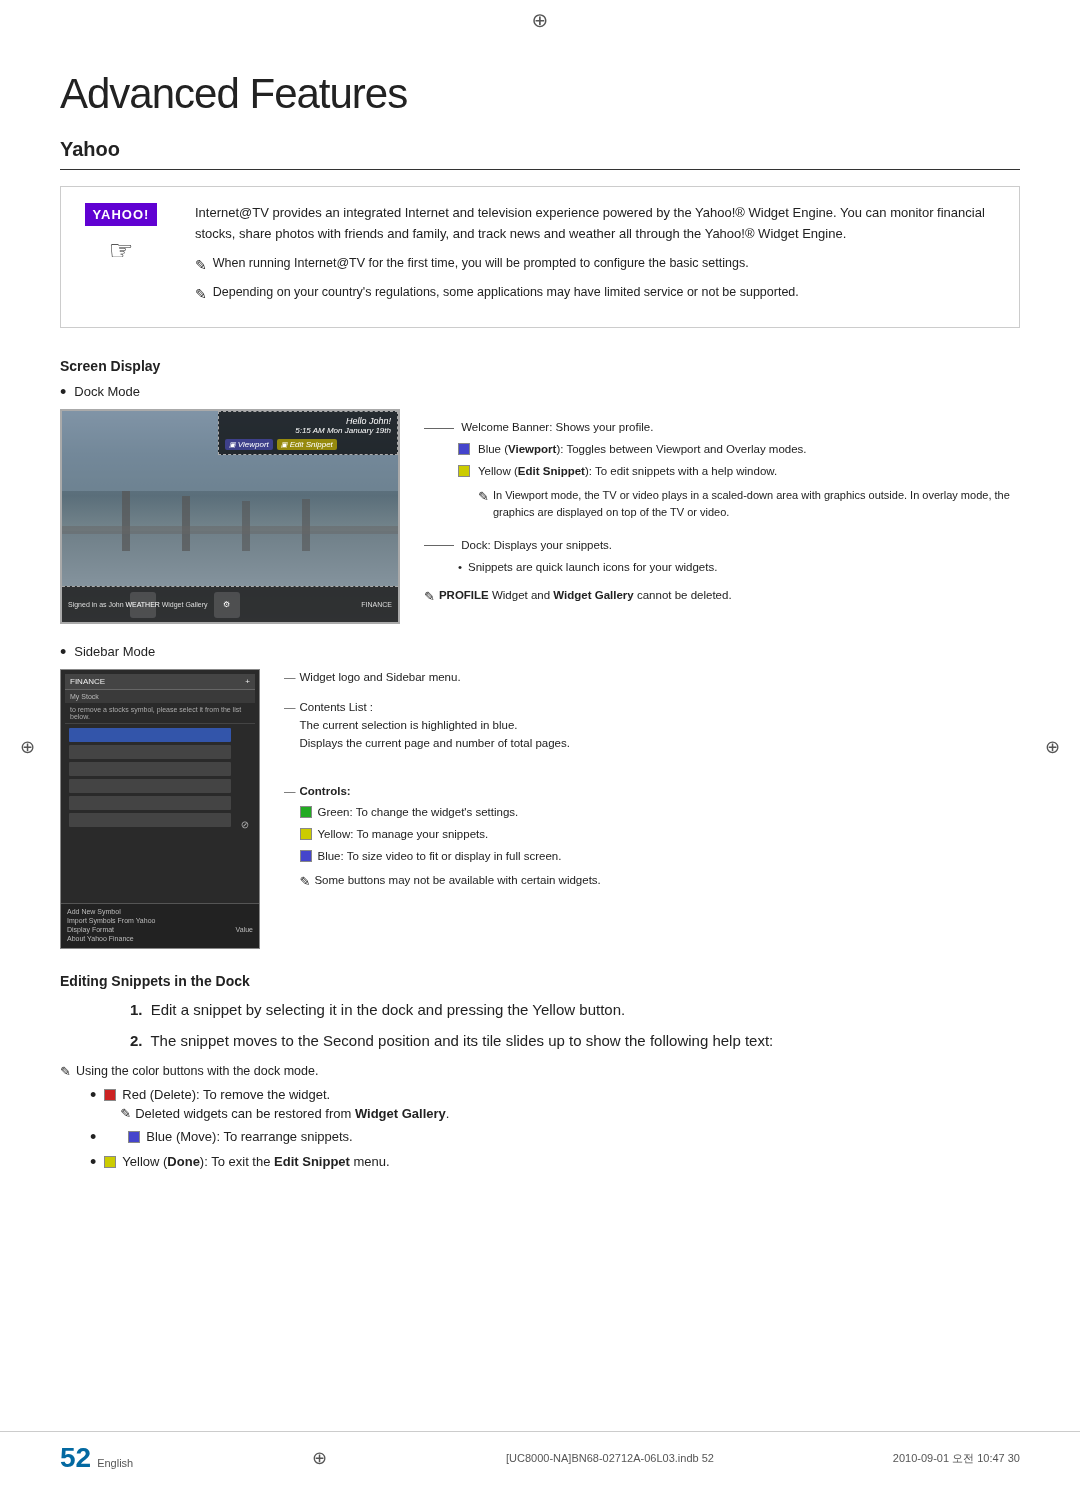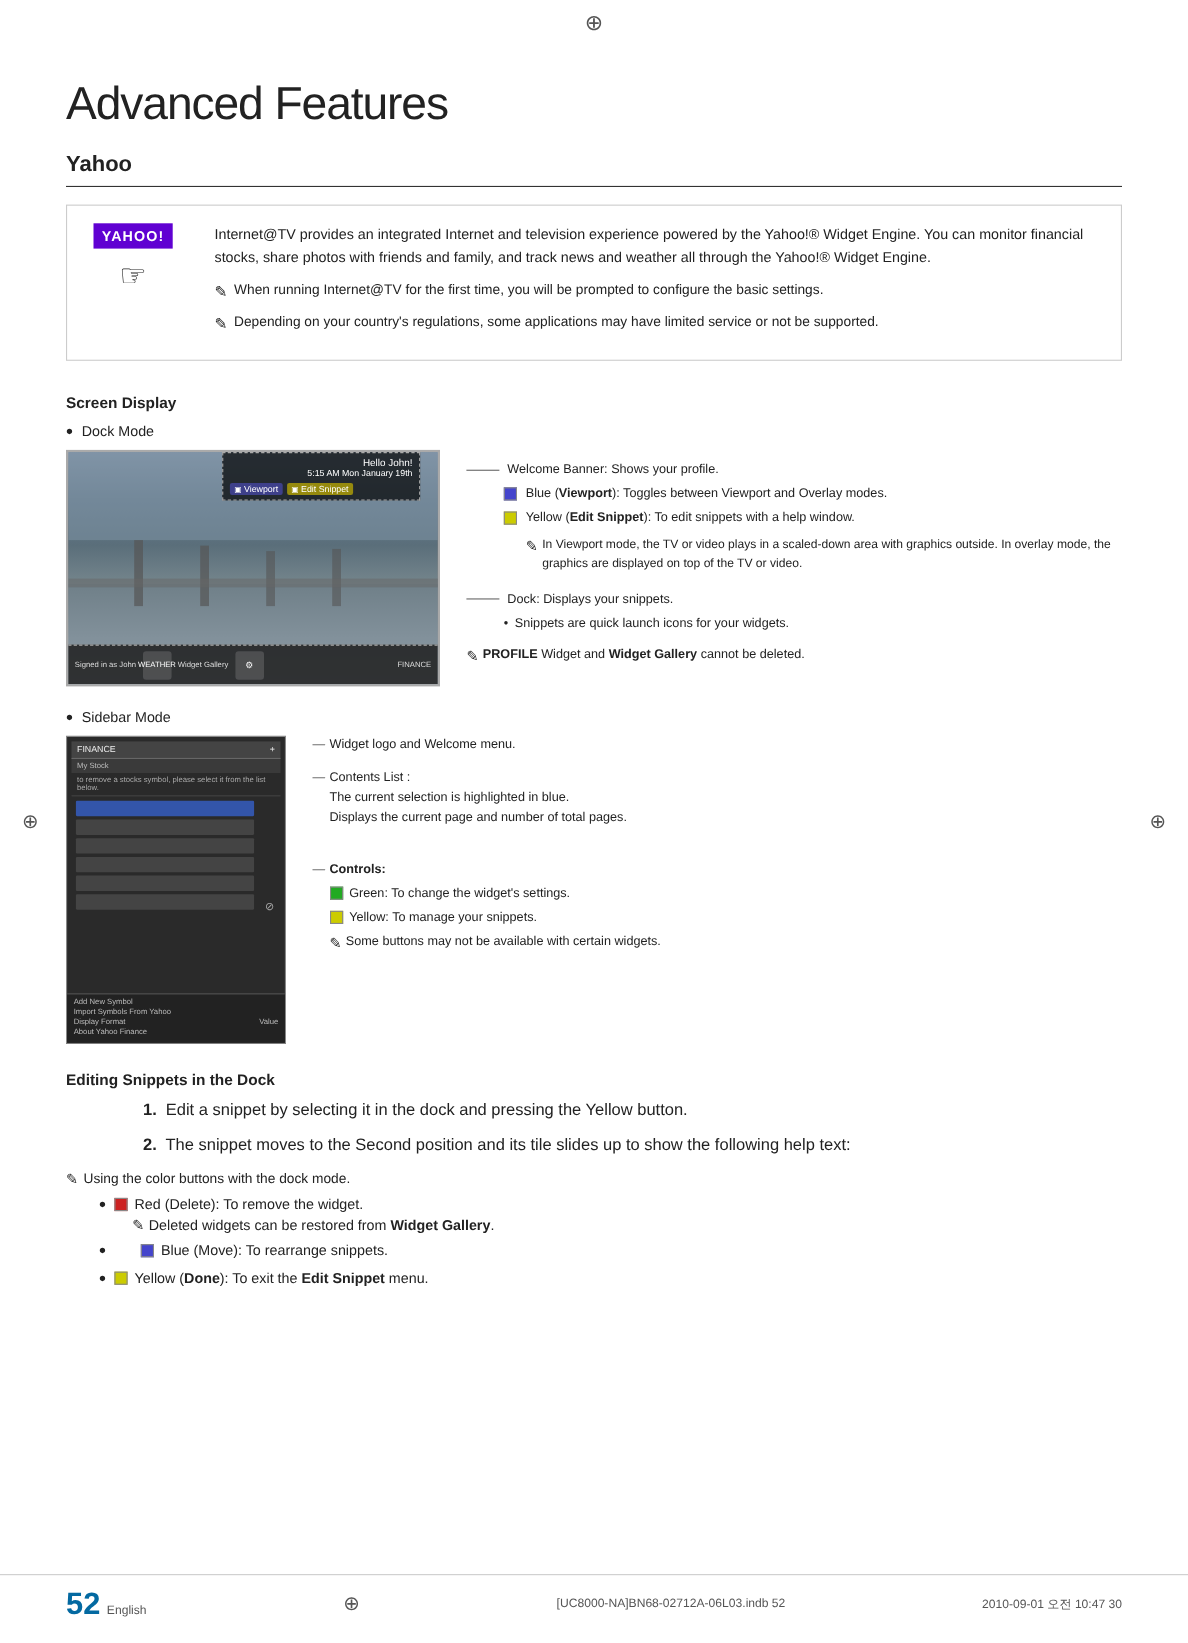--- a/index.html
+++ b/index.html
@@ -141,27 +141,28 @@
       width: 100%;
       height: 100%;
       background: linear-gradient(180deg, #8a9bb0 0%, #6a7e90 20%, #5a6e7a 40%, #7a8a90 60%, #9aA8b0 80%, #bbc4c8 100%);
       position: relative;
     }
 
     
     .dock-top-bar {
       position: absolute;
       top: 0;
-      right: 16px;
+      right: 0;
       width: 180px;
       background: rgba(0,0,0,0.7);
       border: 1px dashed #aaa;
       padding: 4px 6px;
       font-size: 9px;
       color: #fff;
+      font-style: italic;
     }
 
     .dock-top-bar .hello {
       font-size: 9px;
       text-align: right;
     }
 
     .dock-top-bar .date {
       font-size: 8px;
       text-align: right;
@@ -621,21 +622,21 @@
               <span>About Yahoo Finance</span>
             </div>
           </div>
         </div>
       </div>
 
       <div class="sidebar-annotations">
         <div class="sidebar-annotation-block">
           <div style="display:flex; gap:4px; margin-bottom:10px;">
             <span style="color:#555;">—</span>
-            <span>Widget logo and Welcome menu.</span>
+            <span>Widget logo and Sidebar menu.</span>
           </div>
         </div>
 
         <div class="sidebar-annotation-block">
           <div style="display:flex; gap:4px; margin-bottom:4px;">
             <span style="color:#555;">—</span>
             <div>
               <div><span>Contents List :</span></div>
               <div style="font-size:11.5px;">The current selection is highlighted in blue.<br>Displays the current page and number of total pages.</div>
             </div>
@@ -648,20 +649,24 @@
             <div>
               <div style="font-weight:bold; margin-bottom:4px;">Controls:</div>
               <div style="display:flex; gap:4px; margin-bottom:4px; font-size:11.5px;">
                 <span class="color-box color-green"></span>
                 <span>Green: To change the widget's settings.</span>
               </div>
               <div style="display:flex; gap:4px; margin-bottom:4px; font-size:11.5px;">
                 <span class="color-box color-yellow"></span>
                 <span>Yellow: To manage your snippets.</span>
               </div>
+              <div style="display:flex; gap:4px; margin-bottom:6px; font-size:11.5px;">
+                <span class="color-box color-blue"></span>
+                <span>Blue: To size video to fit or display in full screen.</span>
+              </div>
               <div style="display:flex; gap:4px; font-size:11.5px;">
                 <span style="font-size:13px;">✎</span>
                 <span>Some buttons may not be available with certain widgets.</span>
               </div>
             </div>
           </div>
         </div>
       </div>
     </div>
   </div>

